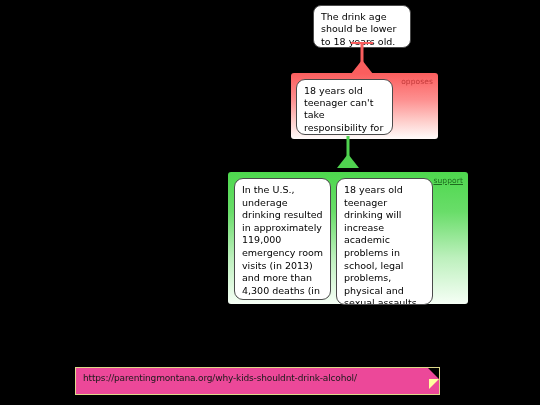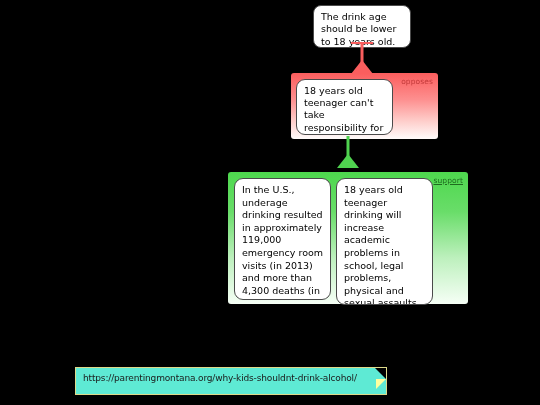--- a/index.html
+++ b/index.html
@@ -144,23 +144,23 @@
     width: 97px;
     height: 127px;
     line-height: 12.6px;
   }
 
   
   #source-note {
     position: absolute;
     left: 75px;
     top: 367px;
-    width: 312px;
+    width: 365px;
     height: 28px;
-    background: #5eead4;
+    background: #ec4899;
     border: 1px solid #ddd98a;
     box-sizing: border-box;
   }
   #source-note-text {
     position: absolute;
     left: 7px;
     top: 5px;
     font-family: "DejaVu Sans", sans-serif;
     font-size: 9px;
     letter-spacing: -0.15px;

